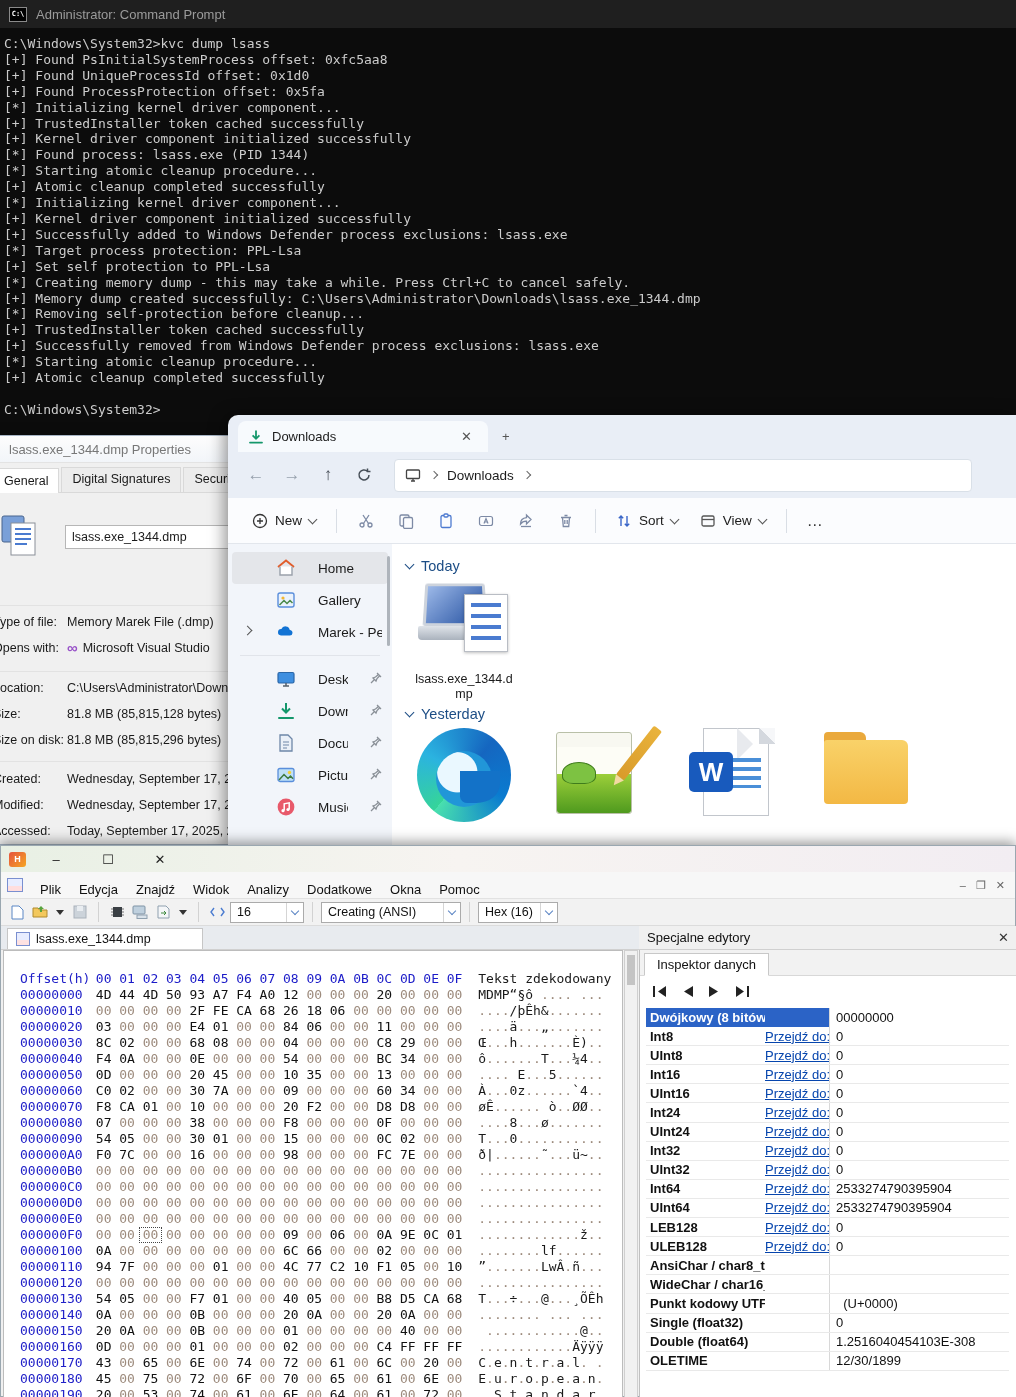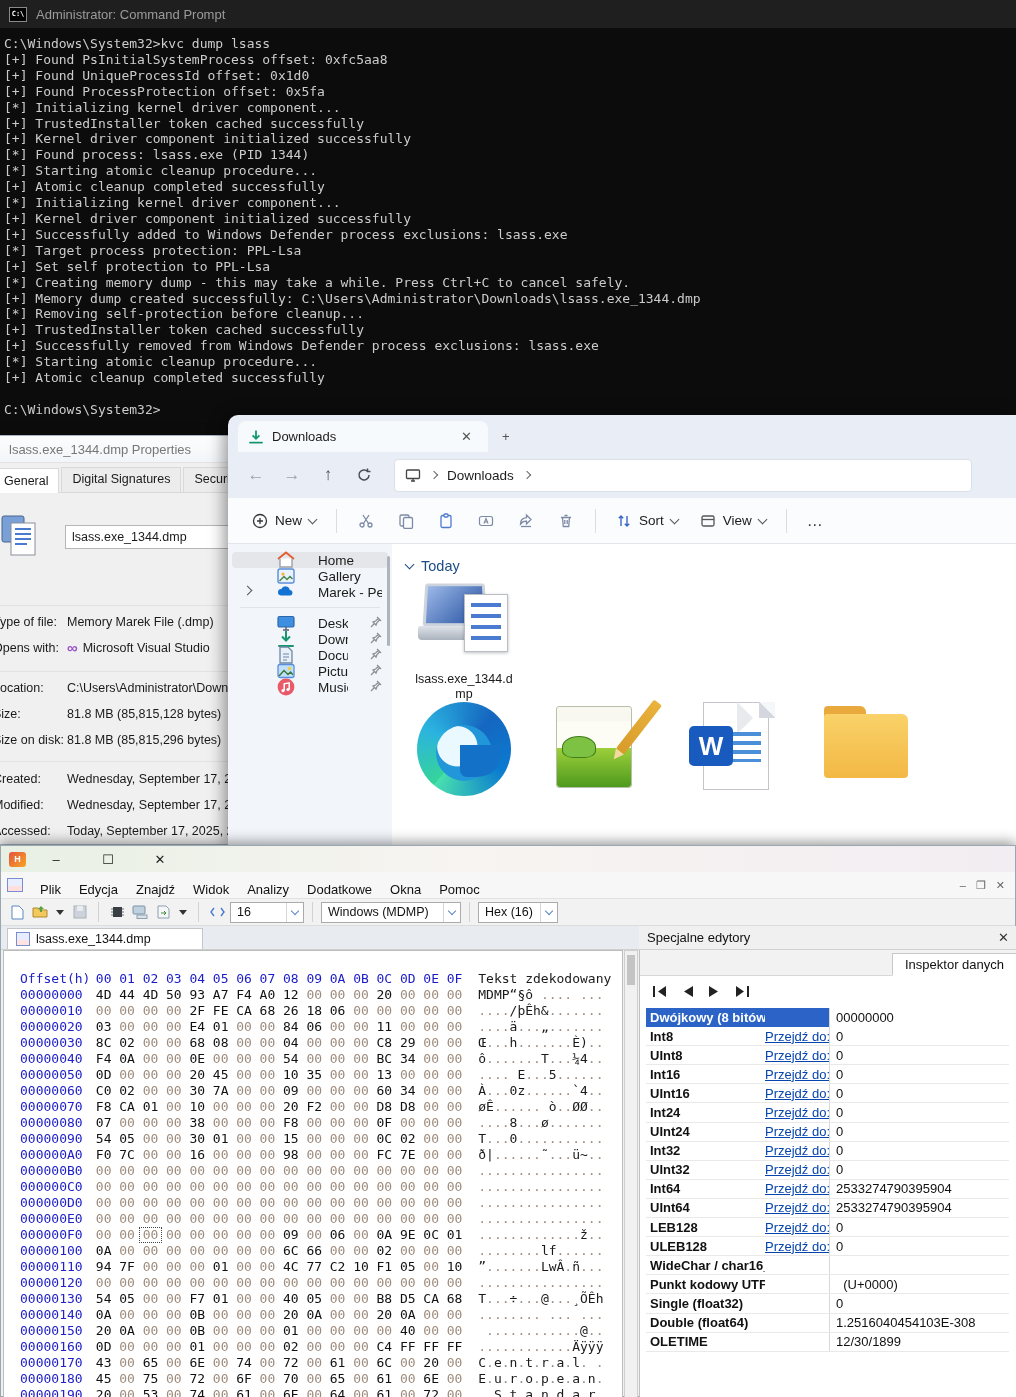--- a/index.html
+++ b/index.html
@@ -55,21 +55,21 @@
   .crumb-sep { width:6px; height:6px; border-right:1.4px solid #666; border-bottom:1.4px solid #666; transform:rotate(-45deg); }
   .xtoolbar { height:46px; background:#fbfcfe; border-bottom:1px solid #e2e6ec; display:flex; align-items:center; padding-left:14px; gap:2px;}
   .tbtn { display:flex; align-items:center; gap:7px; padding:7px 10px; border-radius:4px; color:#1b1b1b; }
   .tsep { width:1px; height:24px; background:#d9dee5; margin:0 8px; }
   .ticon { width:38px; height:34px; display:flex; align-items:center; justify-content:center; }
   .chev { width:7px; height:7px; border-right:1.4px solid #555; border-bottom:1.4px solid #555; transform:rotate(45deg); margin-top:-3px;}
   .dots { font-size:16px; letter-spacing:2px; color:#333; padding:0 10px; }
   .xbody { position:absolute; top:129px; bottom:0; left:0; right:0; display:flex; background:#fff;}
   .sidebar { width:164px; flex:none; background:#f2f5fa; padding-top:8px; position:relative; }
   .sbthumb { position:absolute; right:2px; top:12px; width:3px; height:90px; background:#aeb4bb; border-radius:2px;}
-  .sitem { height:16px; display:flex; align-items:center; gap:22px; padding:0 6px 0 8px; margin:0 4px; border-radius:4px; }
+  .sitem { height:32px; display:flex; align-items:center; gap:22px; padding:0 6px 0 8px; margin:0 4px; border-radius:4px; }
   .sitem.sel { background:#e4e6ea; }
   .sitem .exp { width:14px; flex:none; display:flex; justify-content:center;}
   .sitem .lbl { flex:1; white-space:nowrap; overflow:hidden; font-size:13.5px;}
   .ssep { height:1px; background:#e1e4ea; margin:7px 12px; }
   .content { flex:1; position:relative; padding:10px 0 0 12px; overflow:hidden;}
   .ghead { display:flex; align-items:center; gap:8px; color:#1c4d85; font-size:14.5px; margin:4px 0 6px 2px;}
   .ghead .chev { border-color:#1c4d85; }
   .tiles { display:flex; gap:26px; padding-left:6px; }
   .tile { width:108px; text-align:center; }
   .tile .tlabel { margin-top:4px; font-size:12.5px; line-height:15px; word-break:break-all; }
@@ -145,21 +145,21 @@
   .hx-off { display:inline-block; width:88px; padding-left:16px; color:#2121c8; }
   .hx-b { display:inline-block; width:23.4px; text-align:center; }
   .hx-b.z { color:#9d8b7d; }
   .hx-b.cur { outline:1px dotted #444; outline-offset:-1px;}
   .hx-t { display:inline-block; margin-left:12px; color:#1a1a1a;}
   .hx-t .dim { color:#9d8b7d; }
   .hexscroll { position:absolute; left:623px; top:104px; width:14px; height:448px; background:#f1f1f1; border:1px solid #cfcfcf;}
   .hexthumb { position:absolute; left:2px; top:4px; width:8px; height:30px; background:#c4c4c4;}
 
   .inspanel { position:absolute; left:638px; top:104px; width:378px; height:448px; background:#fff; border-left:1px solid #c0c0c0; overflow:hidden;}
-  .instab-strip { height:26px; background:#f2f2f2; border-bottom:1px solid #d8d8d8; display:flex;justify-content:flex-end; }
+  .instab-strip { height:26px; background:#f2f2f2; border-bottom:1px solid #d8d8d8; display:flex; }
   .instab { background:#fff; border:1px solid #c8c8c8; border-bottom:1px solid #fff; margin:3px 0 -1px 4px; padding:3px 12px; font-size:13px;}
   .navarrows { height:30px; display:flex; align-items:center; gap:14px; padding-left:12px;}
   .navarrows svg { display:block; }
   .instable { margin:2px 8px 0 6px; font-size:13px; }
   .irow { display:flex; align-items:center; height:19.1px; border-bottom:1px solid #e9e9e9; }
   .irow .ilabel { width:119px; flex:none; padding-left:4px; white-space:nowrap; overflow:hidden;font-weight:bold;}
   .irow .ilink { width:64px; flex:none; color:#0645ad; text-decoration:underline; white-space:nowrap;}
   .irow .ival { flex:1; border-left:1px solid #d8d8d8; padding-left:6px; height:100%; display:flex; align-items:center; white-space:pre;}
   .irow.sel .ilabel { background:#2b63c6; color:#fff; height:100%; display:flex; align-items:center;}
   .irow.sel .ilink { background:#2b63c6; height:100%; }
@@ -499,20 +499,24 @@
           </div>
           <div class="tiles">
             <div class="tile">
               <div class="ic-dmp">
                 <div class="dmp-screen"></div>
                 <div class="dmp-base"></div>
                 <div class="dmp-doc"></div>
               </div>
               <div class="tlabel" style="width: 104px; margin: 4px auto 0px;">lsass.exe_1344.dmp</div>
             </div>
+          </div>
+          <div class="ghead">
+            <i class="chev" style="display: inline-block;"></i>
+            <span>Yesterday</span>
           </div>
           <div class="tiles">
             <div class="tile">
               <div class="ic-edge"></div>
             </div>
             <div class="tile">
               <div class="ic-npp">
                 <div class="npp-page"></div>
                 <div class="npp-grass"></div>
                 <div class="npp-cham"></div>
@@ -613,21 +617,21 @@
           </svg>
         </span>
       <span class="combo" style="width:74px">
         <span class="val">16</span>
         <span class="ca">
             <i></i>
           </span>
       </span>
       <span class="hsep"></span>
       <span class="combo" style="width:140px">
-        <span class="val">Windows (MDMP)</span>
+        <span class="val">Creating (ANSI)</span>
         <span class="ca">
             <i></i>
           </span>
       </span>
       <span class="hsep"></span>
       <span class="combo" style="width:80px">
         <span class="val">Hex (16)</span>
         <span class="ca">
             <i></i>
           </span>
@@ -729,20 +733,25 @@
             <span class="ilabel">LEB128</span>
             <span class="ilink">Przejdź do:</span>
             <span class="ival">0</span>
           </div>
           <div class="irow">
             <span class="ilabel">ULEB128</span>
             <span class="ilink">Przejdź do:</span>
             <span class="ival">0</span>
           </div>
           <div class="irow">
+            <span class="ilabel">AnsiChar / char8_t</span>
+            <span class="ilink"></span>
+            <span class="ival"></span>
+          </div>
+          <div class="irow">
             <span class="ilabel">WideChar / char16_t</span>
             <span class="ilink"></span>
             <span class="ival"></span>
           </div>
           <div class="irow">
             <span class="ilabel">Punkt kodowy UTF-8</span>
             <span class="ilink"></span>
             <span class="ival">  (U+0000)</span>
           </div>
           <div class="irow">

